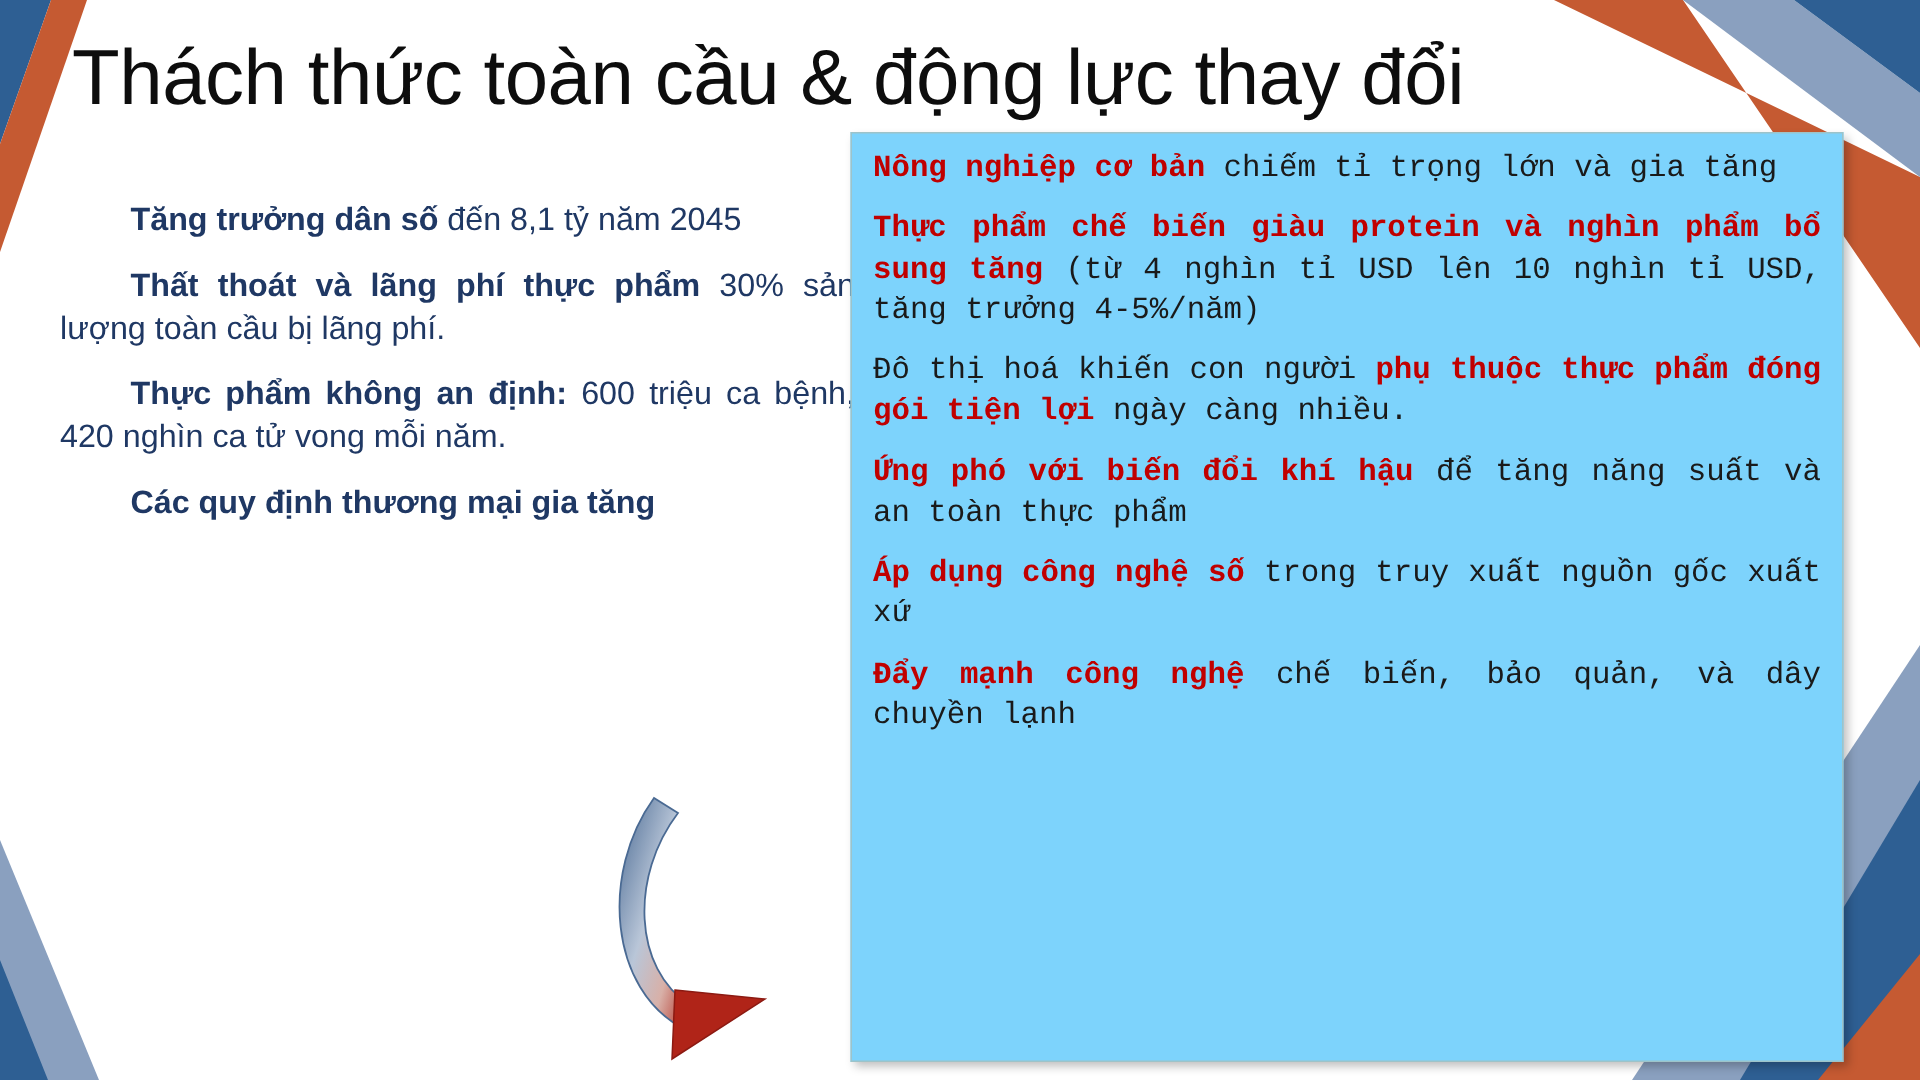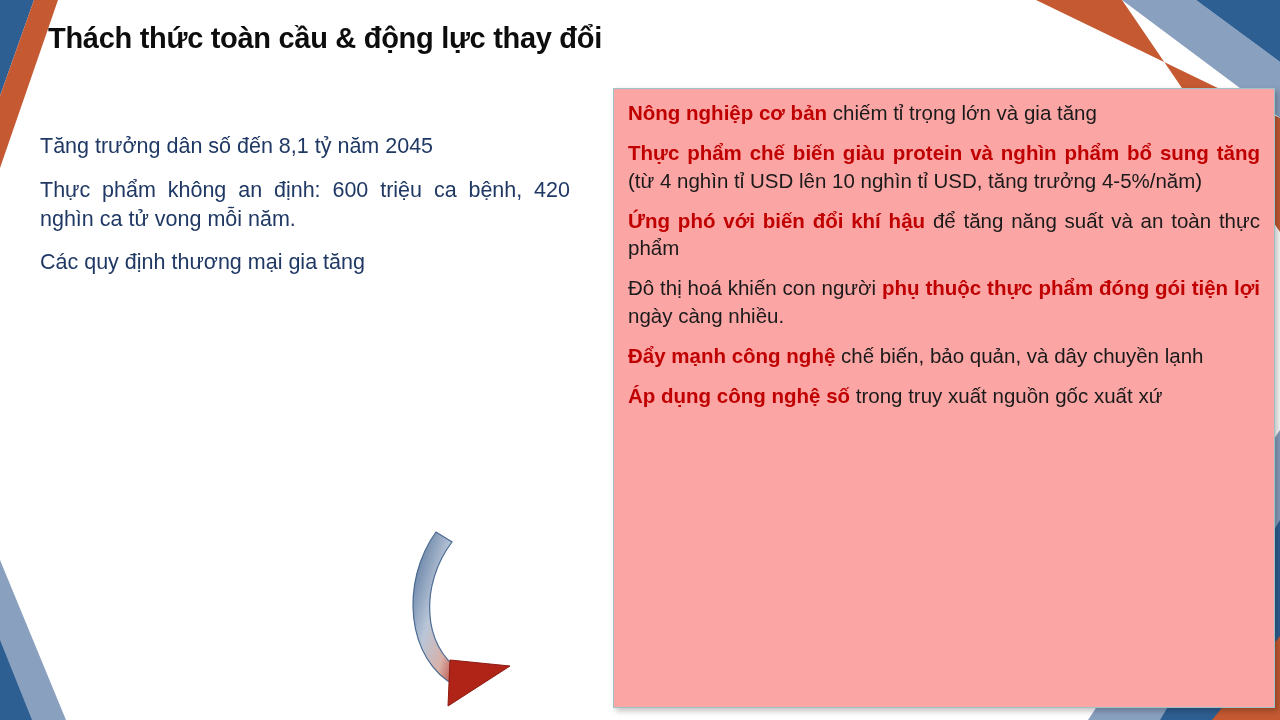--- a/index.html
+++ b/index.html
@@ -10,49 +10,50 @@
     overflow:hidden;
     position:relative;
   }
   
   .bg{position:absolute;inset:0;overflow:hidden;z-index:0;}
   .bg svg{display:block;}
 
   
   .title{
     position:absolute;left:48px;top:22px;z-index:3;
-    font-size:29px;font-weight:bold;color:#0d0d0d;
+    font-size:52px;font-weight:normal;color:#0d0d0d;
     letter-spacing:-0.3px;
     white-space:nowrap;
   }
 
   
   .left-col{
     position:absolute;left:40px;top:132px;width:530px;z-index:3;
   }
   .bullet{
     color:#1f3864;
     font-size:21.5px;
     line-height:1.34;
     margin-bottom:15px;
     text-align:justify;
     text-justify:inter-word;
   }
-  .bullet b{font-weight:normal;}
+  .bullet b{font-weight:bold;margin-left:47px;}
 
   
   .panel{
-    position:absolute;left:613px;top:88px;width:662px;height:620px;
-    background:#fca5a5;
+    position:absolute;left:567px;top:88px;width:662px;height:620px;
+    background:#7dd3fc;
     border:1px solid #9dc3c9;
     box-shadow:3px 3px 6px rgba(0,0,0,0.25);
     z-index:3;
     box-sizing:border-box;
     padding:10px 14px 0 14px;
     overflow:hidden;
+    font-family:Liberation Mono, monospace;
   }
   .p-item{
     font-size:20.5px;
     line-height:1.33;
     color:#1a1a1a;
     margin-bottom:13px;
     text-align:justify;
     text-justify:inter-word;
   }
   .p-item .hl{color:#c00000;font-weight:bold;}
@@ -97,24 +98,25 @@
         <stop offset="100%" stop-color="#b02418"></stop>
       </linearGradient>
     </defs>
     <path d="M38,12 C2,62 8,140 58,166 L62,150 C24,126 22,64 54,22 Z" fill="url(#arrGrad)" stroke="#4a6a93" stroke-width="1.2"></path>
     <path d="M52,140 L112,146 L50,186 Z" fill="#b02418" stroke="#8c1a12" stroke-width="1"></path>
   </svg>
 </div>
 
 <div class="left-col">
   <div class="bullet"><b>Tăng trưởng dân số</b><span> đến 8,1 tỷ năm 2045</span></div>
+  <div class="bullet"><b>Thất thoát và lãng phí thực phẩm</b><span> 30% sản lượng toàn cầu bị lãng phí.</span></div>
   <div class="bullet"><b>Thực phẩm không an định:</b><span> 600 triệu ca bệnh, 420 nghìn ca tử vong mỗi năm.</span></div>
   <div class="bullet"><b>Các quy định thương mại gia tăng</b><span></span></div>
 </div>
 
 <div class="panel">
   <div class="p-item"><span class="hl">Nông nghiệp cơ bản</span><span class="plain"> chiếm tỉ trọng lớn và gia tăng</span></div>
   <div class="p-item"><span class="hl">Thực phẩm chế biến giàu protein và nghìn phẩm bổ sung tăng</span><span class="plain"> (từ 4 nghìn tỉ USD lên 10 nghìn tỉ USD, tăng trưởng 4-5%/năm)</span></div>
+  <div class="p-item"><span class="plain">Đô thị hoá khiến con người </span><span class="hl">phụ thuộc thực phẩm đóng gói tiện lợi</span><span class="plain"> ngày càng nhiều.</span></div>
   <div class="p-item"><span class="hl">Ứng phó với biến đổi khí hậu</span><span class="plain"> để tăng năng suất và an toàn thực phẩm</span></div>
-  <div class="p-item"><span class="plain">Đô thị hoá khiến con người </span><span class="hl">phụ thuộc thực phẩm đóng gói tiện lợi</span><span class="plain"> ngày càng nhiều.</span></div>
+  <div class="p-item"><span class="hl">Áp dụng công nghệ số</span><span class="plain"> trong truy xuất nguồn gốc xuất xứ</span></div>
   <div class="p-item"><span class="hl">Đẩy mạnh công nghệ</span><span class="plain"> chế biến, bảo quản, và dây chuyền lạnh</span></div>
-  <div class="p-item"><span class="hl">Áp dụng công nghệ số</span><span class="plain"> trong truy xuất nguồn gốc xuất xứ</span></div>
 </div>
 
 </body></html>

